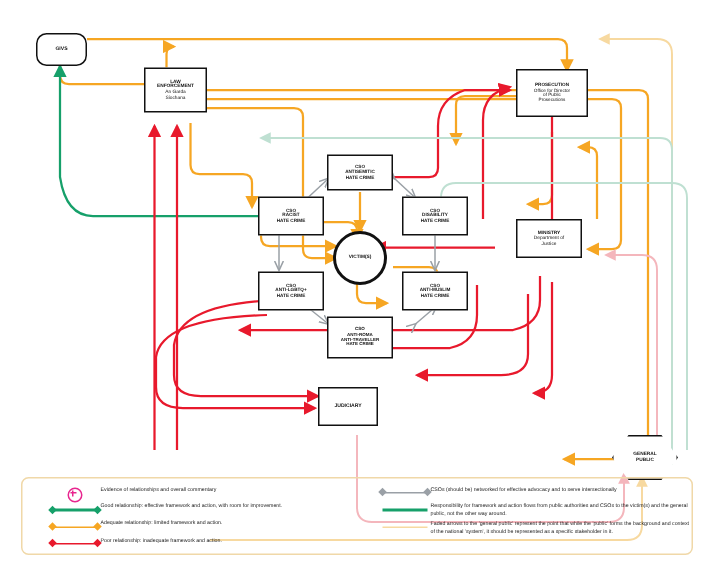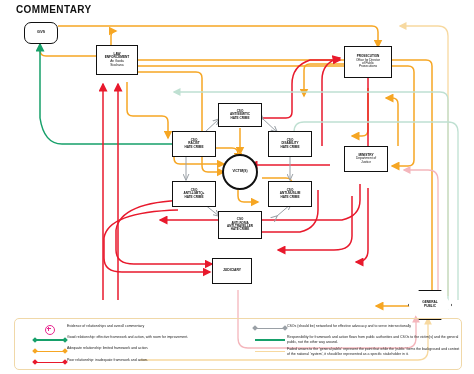--- a/index.html
+++ b/index.html
@@ -31,21 +31,20 @@
   .kcircle:before,.kcircle:after{content:"";position:absolute;background:#e8268f;}
   .kcircle:before{left:2.4px;top:0.9px;width:1px;height:3.8px;}
   .kcircle:after{top:2.3px;left:1.1px;height:1px;width:3.8px;}
   .kthick{position:absolute;left:2px;right:2px;top:2.6px;height:2.6px;}
 </style>
 </head>
 <body>
 
 <div id="stage">
 
-  <div id="page-title">COMMENTARY</div>
 
   <svg class="wires" viewBox="0 0 474 374">
     <defs>
       <marker id="aO" markerWidth="6" markerHeight="6" refX="5" refY="3" orient="auto">
           <path d="M0,0 L6,3 L0,6 z" fill="#f6a623"></path>
         </marker>
       <marker id="aR" markerWidth="6" markerHeight="6" refX="5" refY="3" orient="auto">
           <path d="M0,0 L6,3 L0,6 z" fill="#e8192c"></path>
         </marker>
       <marker id="aG" markerWidth="6" markerHeight="6" refX="5" refY="3" orient="auto">

